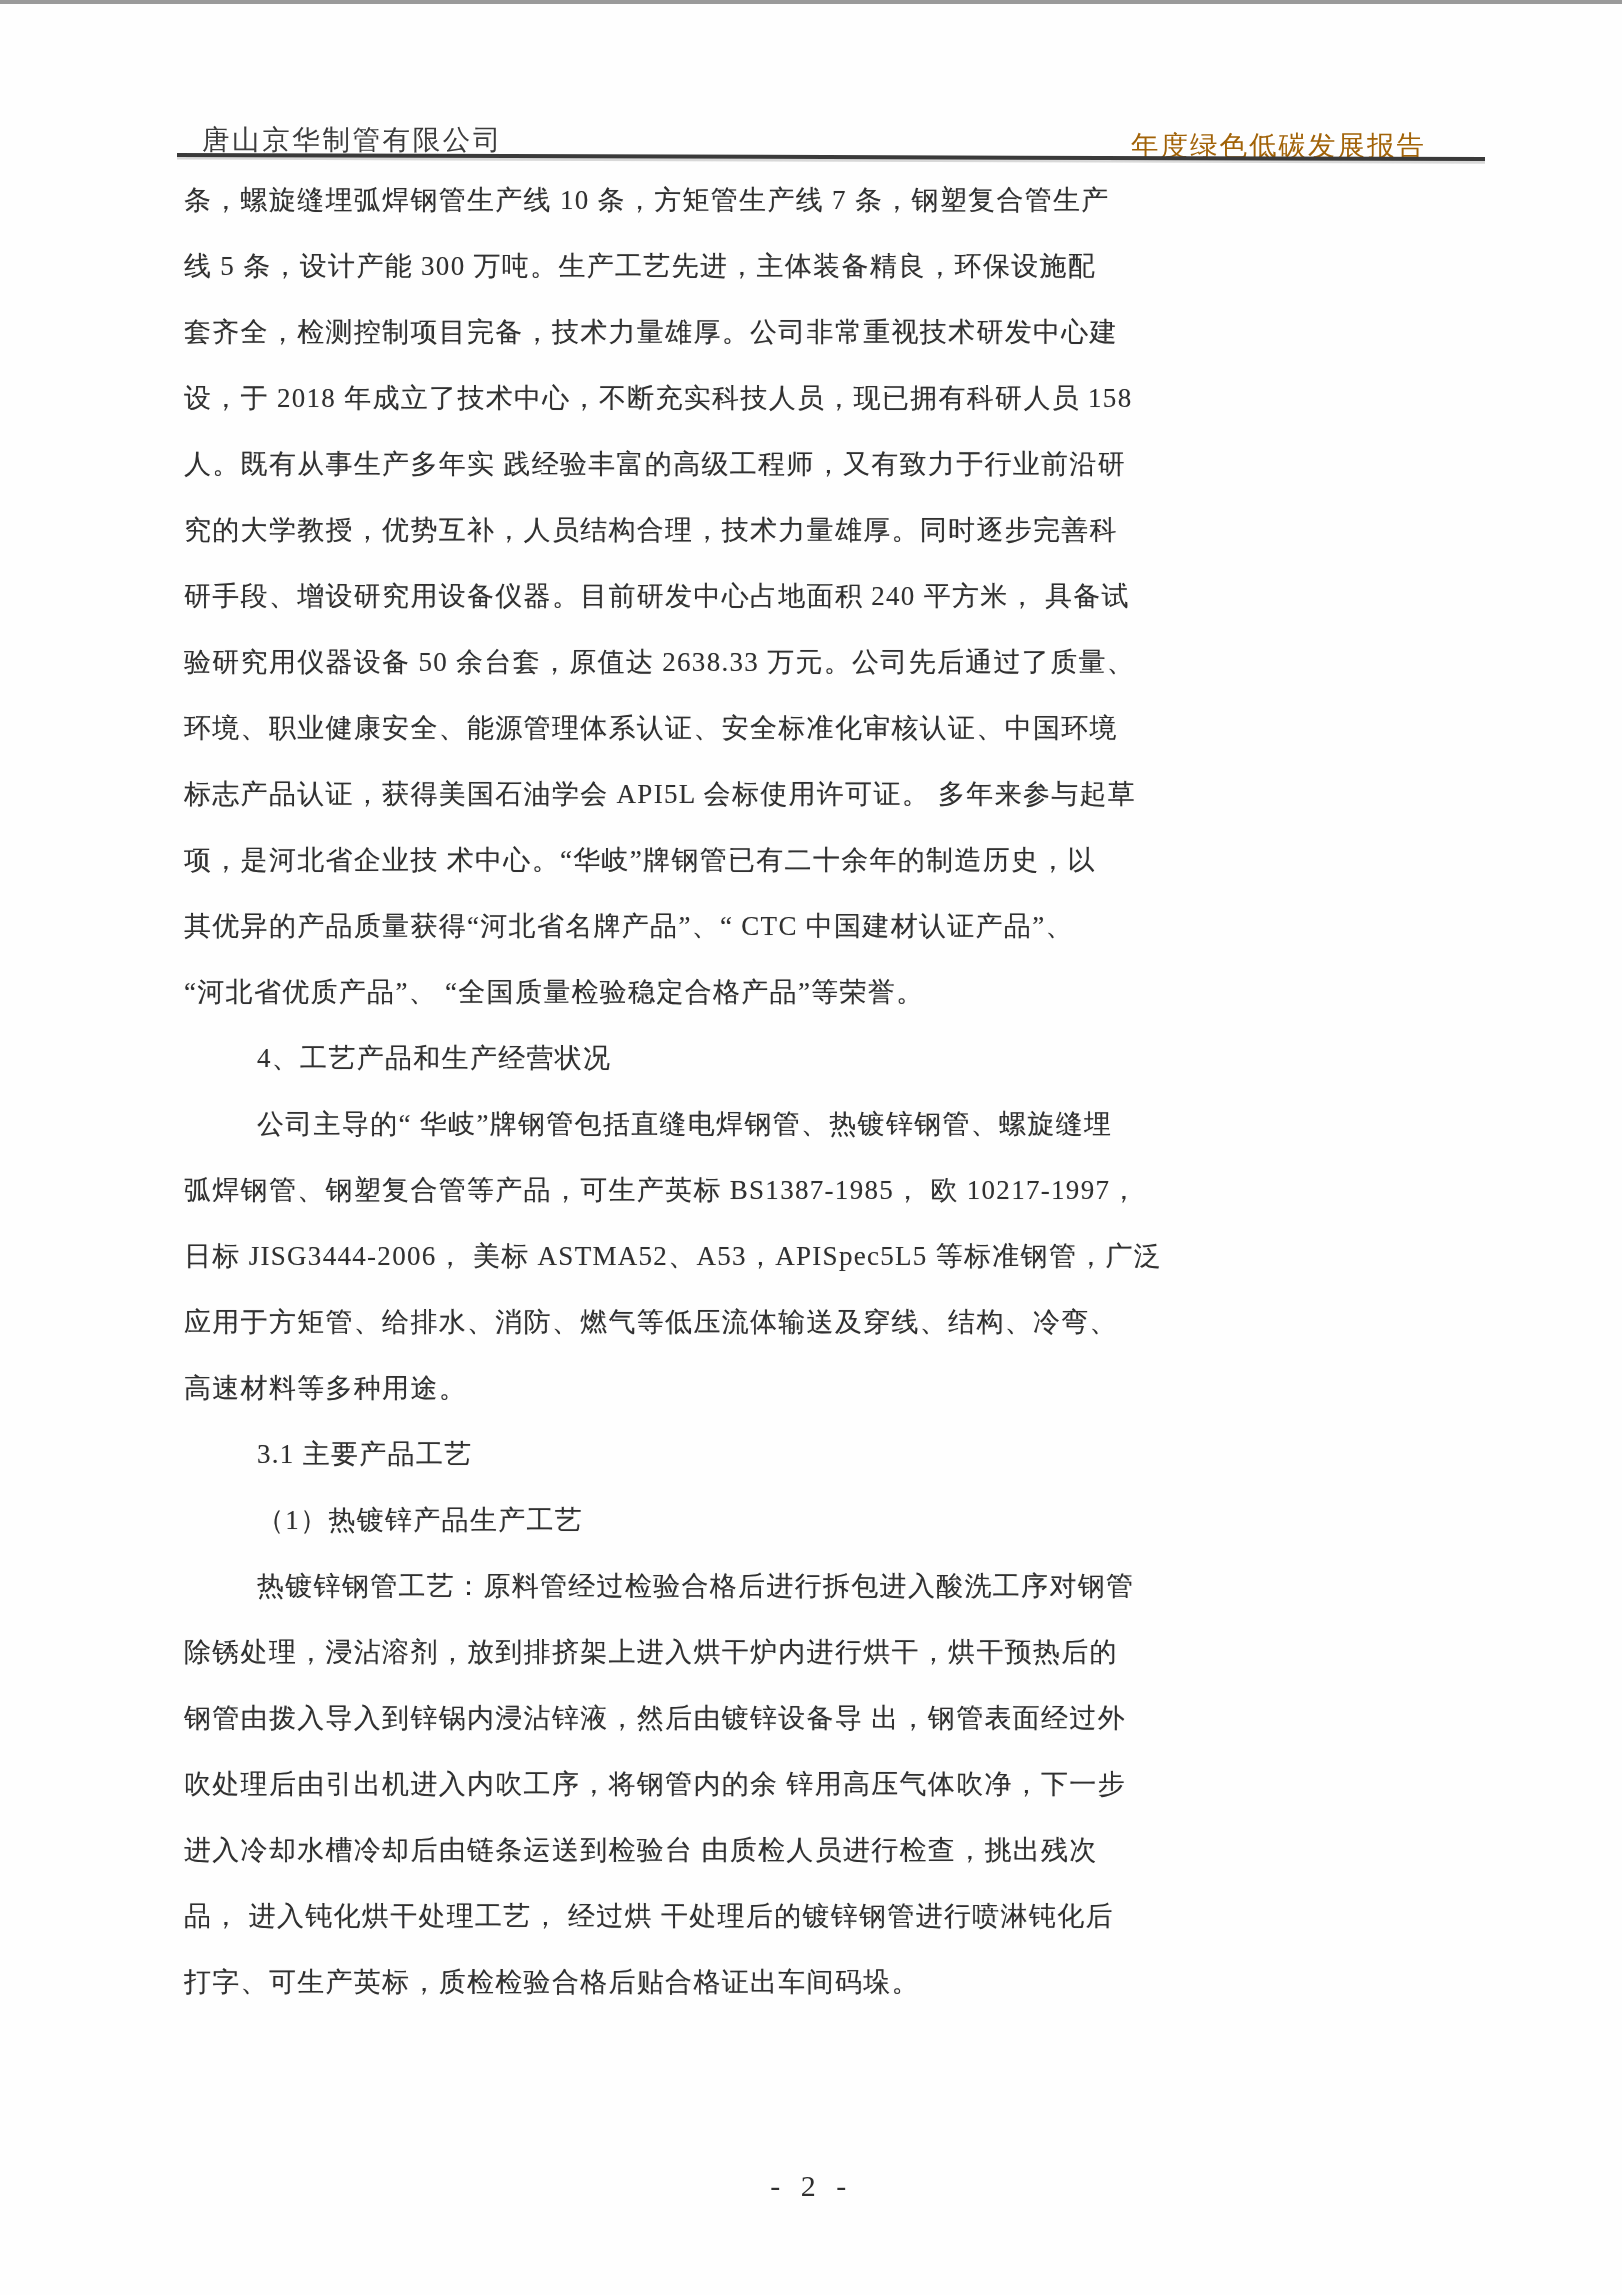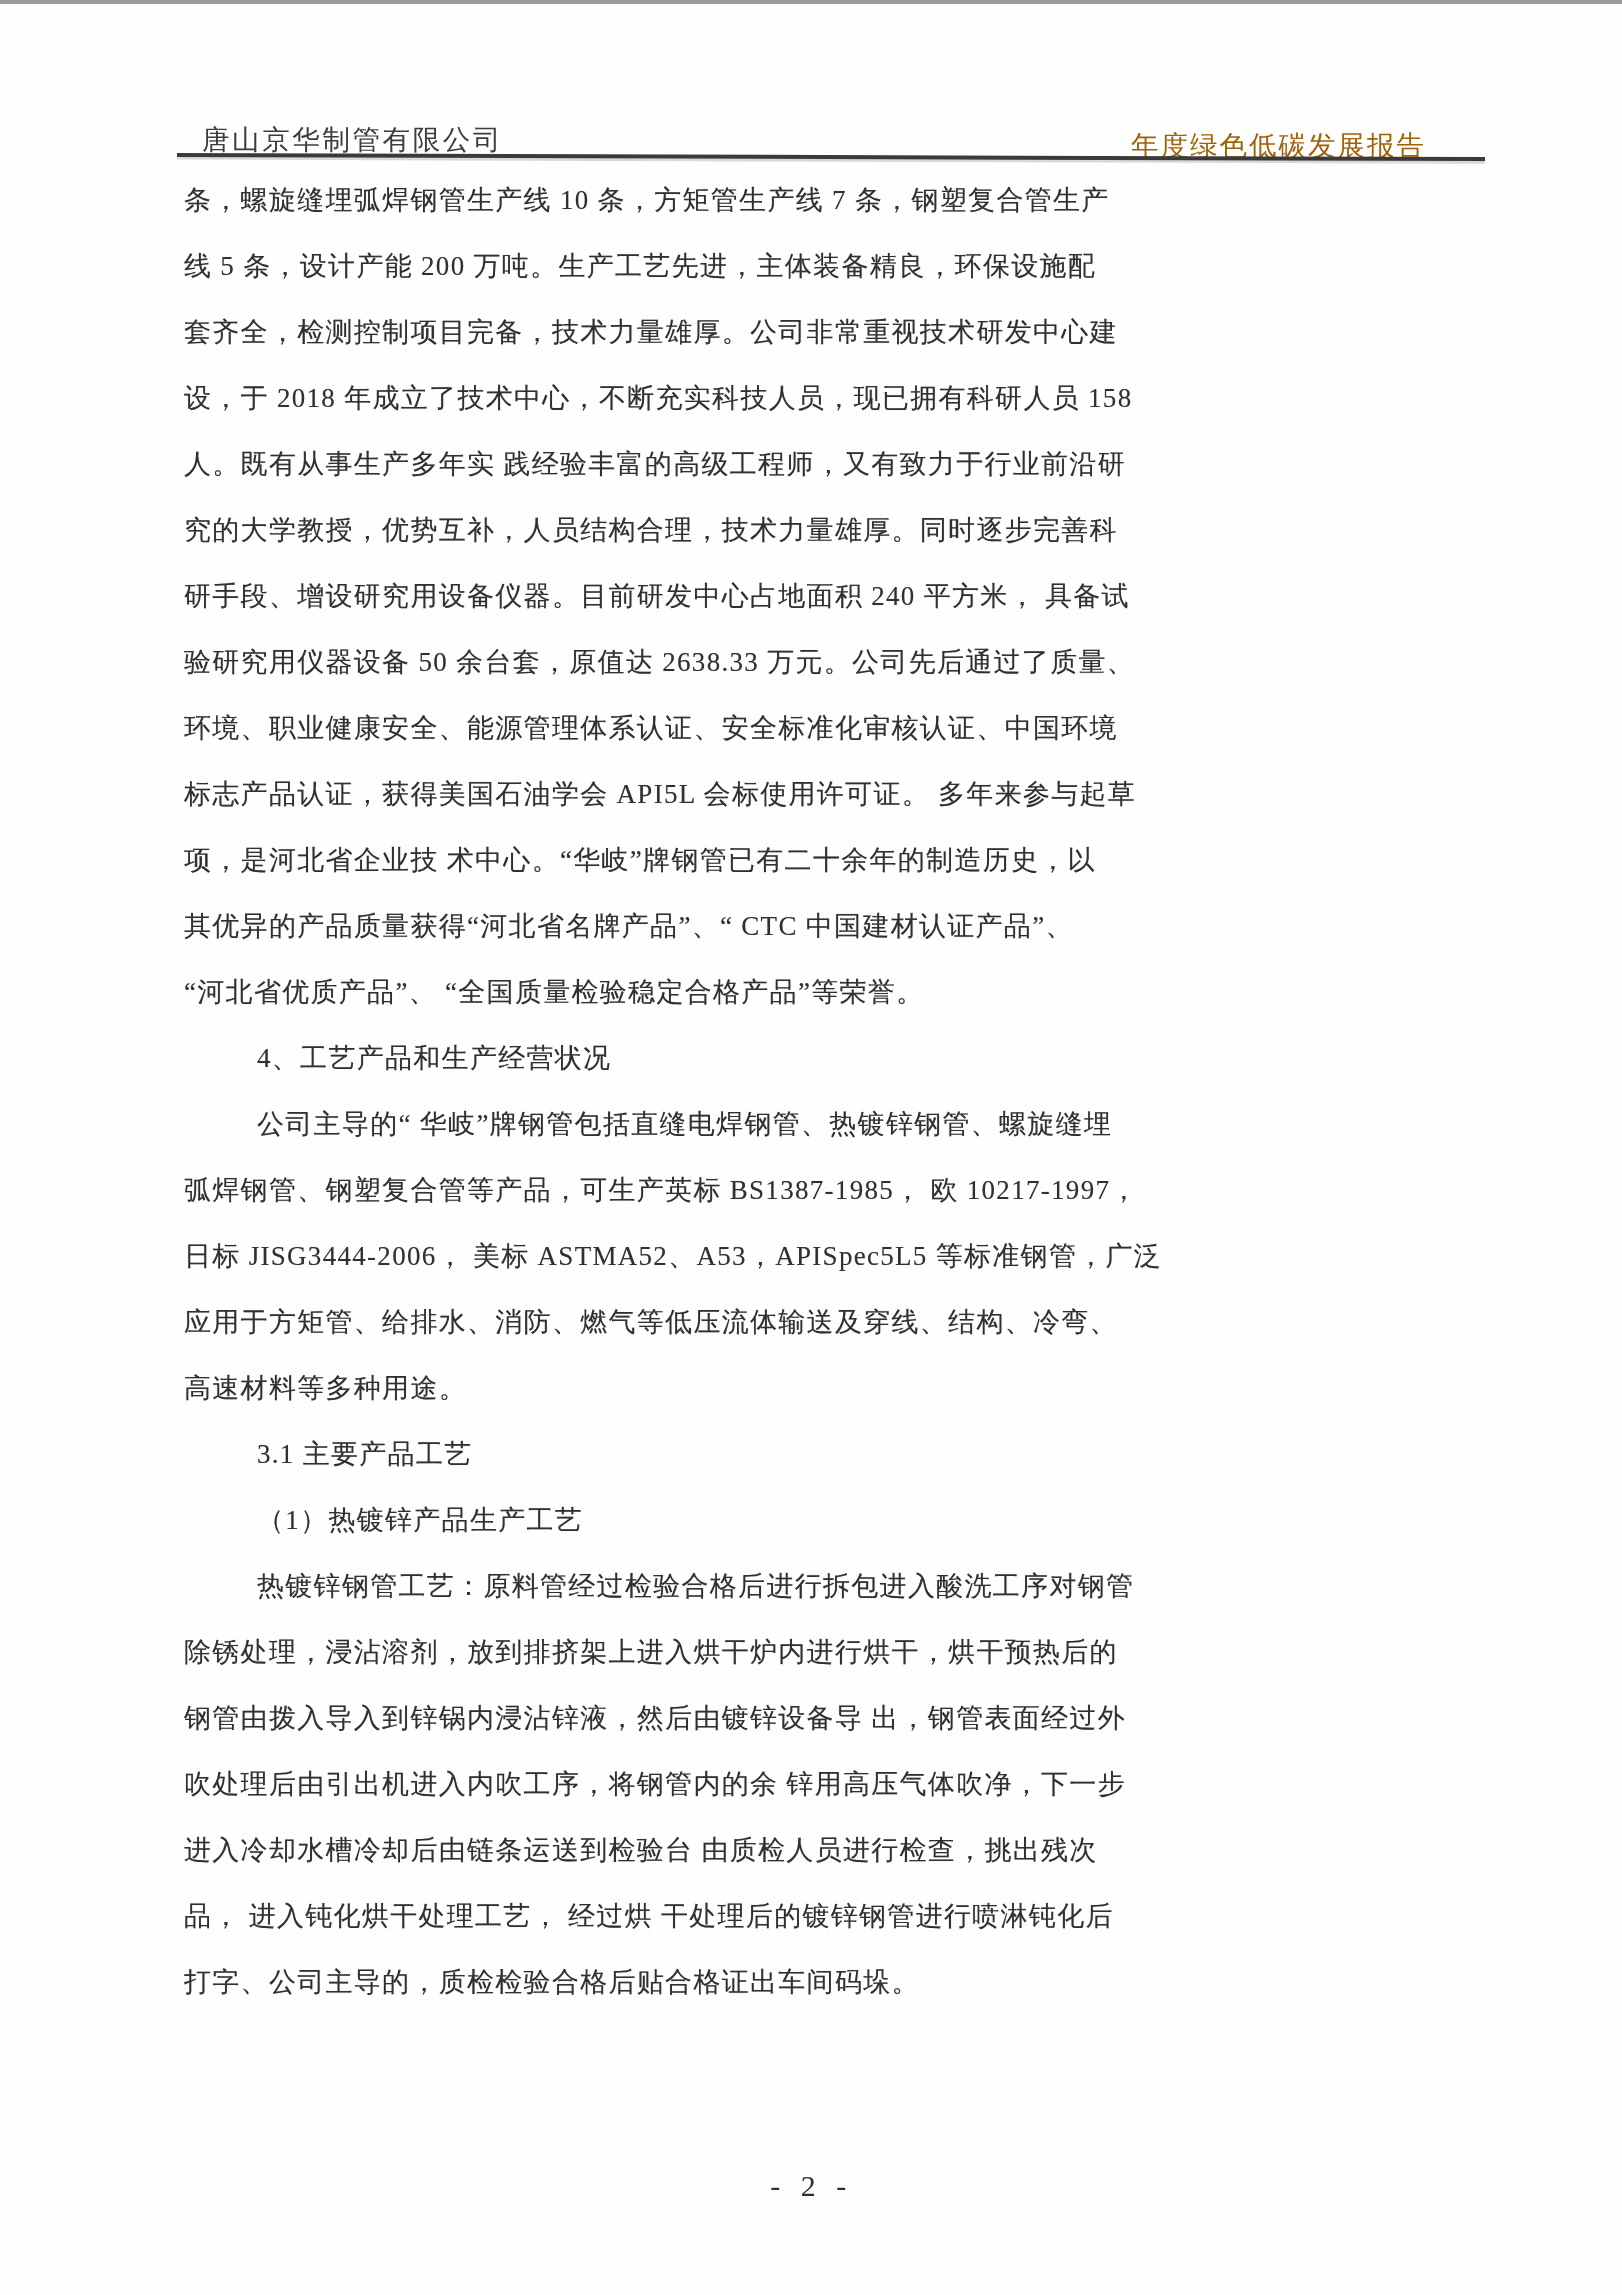--- a/index.html
+++ b/index.html
@@ -85,21 +85,21 @@
 <div class="page">
 
   <div class="hdr-left">唐山京华制管有限公司</div>
 
   <div class="hdr-right">年度绿色低碳发展报告</div>
 
   <div class="hdr-rule"></div>
 
   <div class="body-col">
     <p>条，螺旋缝埋弧焊钢管生产线 10 条，方矩管生产线 7 条，钢塑复合管生产</p>
-    <p>线 5 条，设计产能 200 万吨。生产工艺先进，主体装备精良，环保设施配</p>
+    <p>线 5 条，设计产能 300 万吨。生产工艺先进，主体装备精良，环保设施配</p>
     <p>套齐全，检测控制项目完备，技术力量雄厚。公司非常重视技术研发中心建</p>
     <p>设，于 2018 年成立了技术中心，不断充实科技人员，现已拥有科研人员 158</p>
     <p>人。既有从事生产多年实 践经验丰富的高级工程师，又有致力于行业前沿研</p>
     <p>究的大学教授，优势互补，人员结构合理，技术力量雄厚。同时逐步完善科</p>
     <p>研手段、增设研究用设备仪器。目前研发中心占地面积 240 平方米， 具备试</p>
     <p>验研究用仪器设备 50 余台套，原值达 2638.33 万元。公司先后通过了质量、</p>
     <p>环境、职业健康安全、能源管理体系认证、安全标准化审核认证、中国环境</p>
     <p>标志产品认证，获得美国石油学会 API5L 会标使用许可证。 多年来参与起草</p>
     <p>项，是河北省企业技 术中心。“华岐”牌钢管已有二十余年的制造历史，以</p>
     <p>其优异的产品质量获得“河北省名牌产品”、“ CTC 中国建材认证产品”、</p>
@@ -111,19 +111,19 @@
     <p>应用于方矩管、给排水、消防、燃气等低压流体输送及穿线、结构、冷弯、</p>
     <p>高速材料等多种用途。</p>
     <p class="indent">3.1 主要产品工艺</p>
     <p class="indent">（1）热镀锌产品生产工艺</p>
     <p class="indent">热镀锌钢管工艺：原料管经过检验合格后进行拆包进入酸洗工序对钢管</p>
     <p>除锈处理，浸沾溶剂，放到排挤架上进入烘干炉内进行烘干，烘干预热后的</p>
     <p>钢管由拨入导入到锌锅内浸沾锌液，然后由镀锌设备导 出，钢管表面经过外</p>
     <p>吹处理后由引出机进入内吹工序，将钢管内的余 锌用高压气体吹净，下一步</p>
     <p>进入冷却水槽冷却后由链条运送到检验台 由质检人员进行检查，挑出残次</p>
     <p>品， 进入钝化烘干处理工艺， 经过烘 干处理后的镀锌钢管进行喷淋钝化后</p>
-    <p>打字、公司主导的，质检检验合格后贴合格证出车间码垛。</p>
+    <p>打字、可生产英标，质检检验合格后贴合格证出车间码垛。</p>
   </div>
 
   <div class="footer">- 2 -</div>
 
 </div>
 
 
 </body></html>

